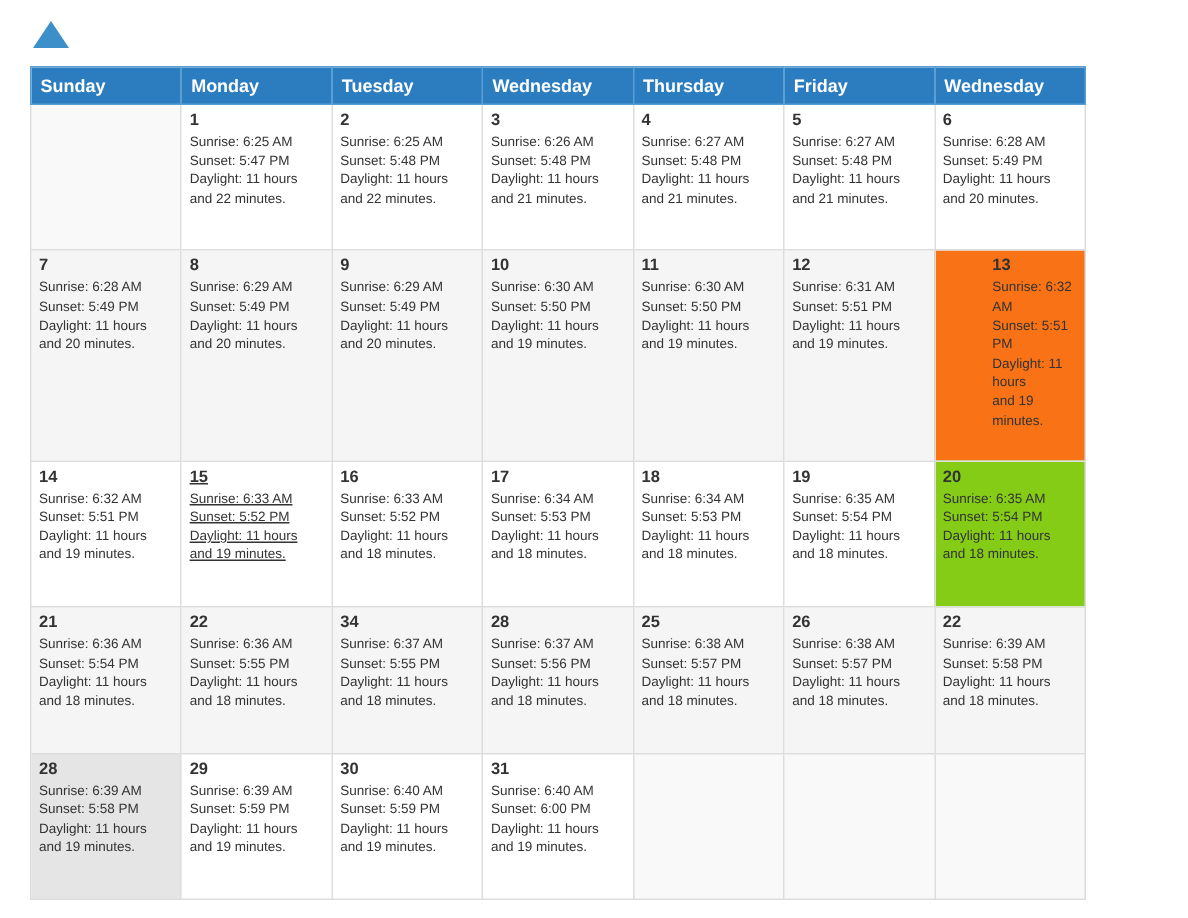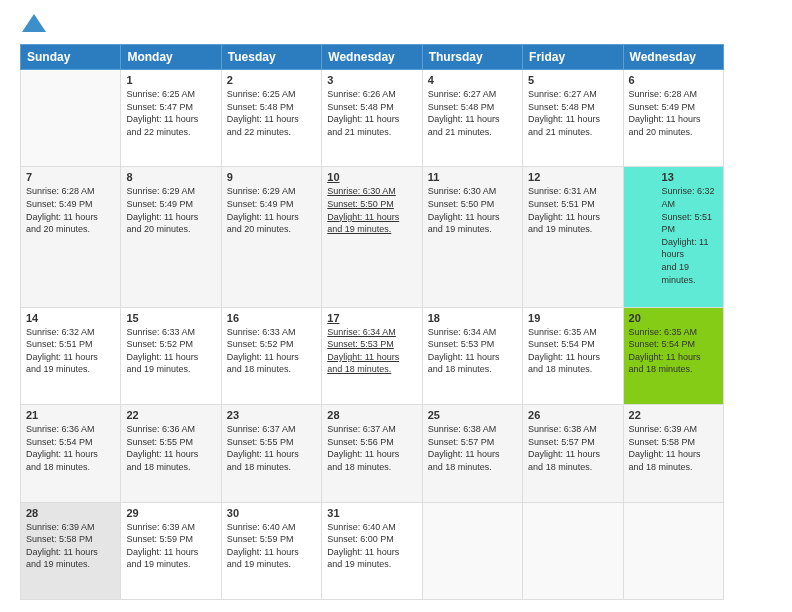--- a/index.html
+++ b/index.html
@@ -201,72 +201,72 @@
 Daylight: 11 hours
 and 20 minutes.</div>
           </td>
           <td style="background-color: rgb(245, 245, 245);">
             <span class="day-num">9</span>
             <div class="cell-content" style="white-space: pre-line;">Sunrise: 6:29 AM
 Sunset: 5:49 PM
 Daylight: 11 hours
 and 20 minutes.</div>
           </td>
-          <td style="background-color: rgb(245, 245, 245); text-decoration: underline;">
+          <td style="background-color: rgb(245, 245, 245);">
             <span class="day-num">10</span>
             <div class="cell-content" style="white-space: pre-line;">Sunrise: 6:30 AM
 Sunset: 5:50 PM
 Daylight: 11 hours
 and 19 minutes.</div>
           </td>
           <td style="background-color: rgb(245, 245, 245);">
             <span class="day-num">11</span>
             <div class="cell-content" style="white-space: pre-line;">Sunrise: 6:30 AM
 Sunset: 5:50 PM
 Daylight: 11 hours
 and 19 minutes.</div>
           </td>
           <td style="background-color: rgb(245, 245, 245);">
             <span class="day-num">12</span>
             <div class="cell-content" style="white-space: pre-line;">Sunrise: 6:31 AM
 Sunset: 5:51 PM
 Daylight: 11 hours
 and 19 minutes.</div>
           </td>
-          <td style="background-color: #5eead4; padding-left: 38px;">
+          <td style="background-color: #f97316; padding-left: 38px;">
             <span class="day-num">13</span>
             <div class="cell-content" style="white-space: pre-line;">Sunrise: 6:32 AM
 Sunset: 5:51 PM
 Daylight: 11 hours
 and 19 minutes.</div>
           </td>
         </tr>
         <tr>
           <td style="background-color: rgb(255, 255, 255);">
             <span class="day-num">14</span>
             <div class="cell-content" style="white-space: pre-line;">Sunrise: 6:32 AM
 Sunset: 5:51 PM
 Daylight: 11 hours
 and 19 minutes.</div>
           </td>
-          <td style="background-color: rgb(255, 255, 255);">
+          <td style="background-color: rgb(255, 255, 255); text-decoration: underline;">
             <span class="day-num">15</span>
             <div class="cell-content" style="white-space: pre-line;">Sunrise: 6:33 AM
 Sunset: 5:52 PM
 Daylight: 11 hours
 and 19 minutes.</div>
           </td>
           <td style="background-color: rgb(255, 255, 255);">
             <span class="day-num">16</span>
             <div class="cell-content" style="white-space: pre-line;">Sunrise: 6:33 AM
 Sunset: 5:52 PM
 Daylight: 11 hours
 and 18 minutes.</div>
           </td>
-          <td style="background-color: rgb(255, 255, 255); text-decoration: underline;">
+          <td style="background-color: rgb(255, 255, 255);">
             <span class="day-num">17</span>
             <div class="cell-content" style="white-space: pre-line;">Sunrise: 6:34 AM
 Sunset: 5:53 PM
 Daylight: 11 hours
 and 18 minutes.</div>
           </td>
           <td style="background-color: rgb(255, 255, 255);">
             <span class="day-num">18</span>
             <div class="cell-content" style="white-space: pre-line;">Sunrise: 6:34 AM
 Sunset: 5:53 PM
@@ -297,21 +297,21 @@
 and 18 minutes.</div>
           </td>
           <td style="background-color: rgb(245, 245, 245); margin-top: 48px;">
             <span class="day-num">22</span>
             <div class="cell-content" style="white-space: pre-line;">Sunrise: 6:36 AM
 Sunset: 5:55 PM
 Daylight: 11 hours
 and 18 minutes.</div>
           </td>
           <td style="background-color: rgb(245, 245, 245);">
-            <span class="day-num">23</span>
+            <span class="day-num">34</span>
             <div class="cell-content" style="white-space: pre-line;">Sunrise: 6:37 AM
 Sunset: 5:55 PM
 Daylight: 11 hours
 and 18 minutes.</div>
           </td>
           <td style="background-color: rgb(245, 245, 245);">
             <span class="day-num">28</span>
             <div class="cell-content" style="white-space: pre-line;">Sunrise: 6:37 AM
 Sunset: 5:56 PM
 Daylight: 11 hours

